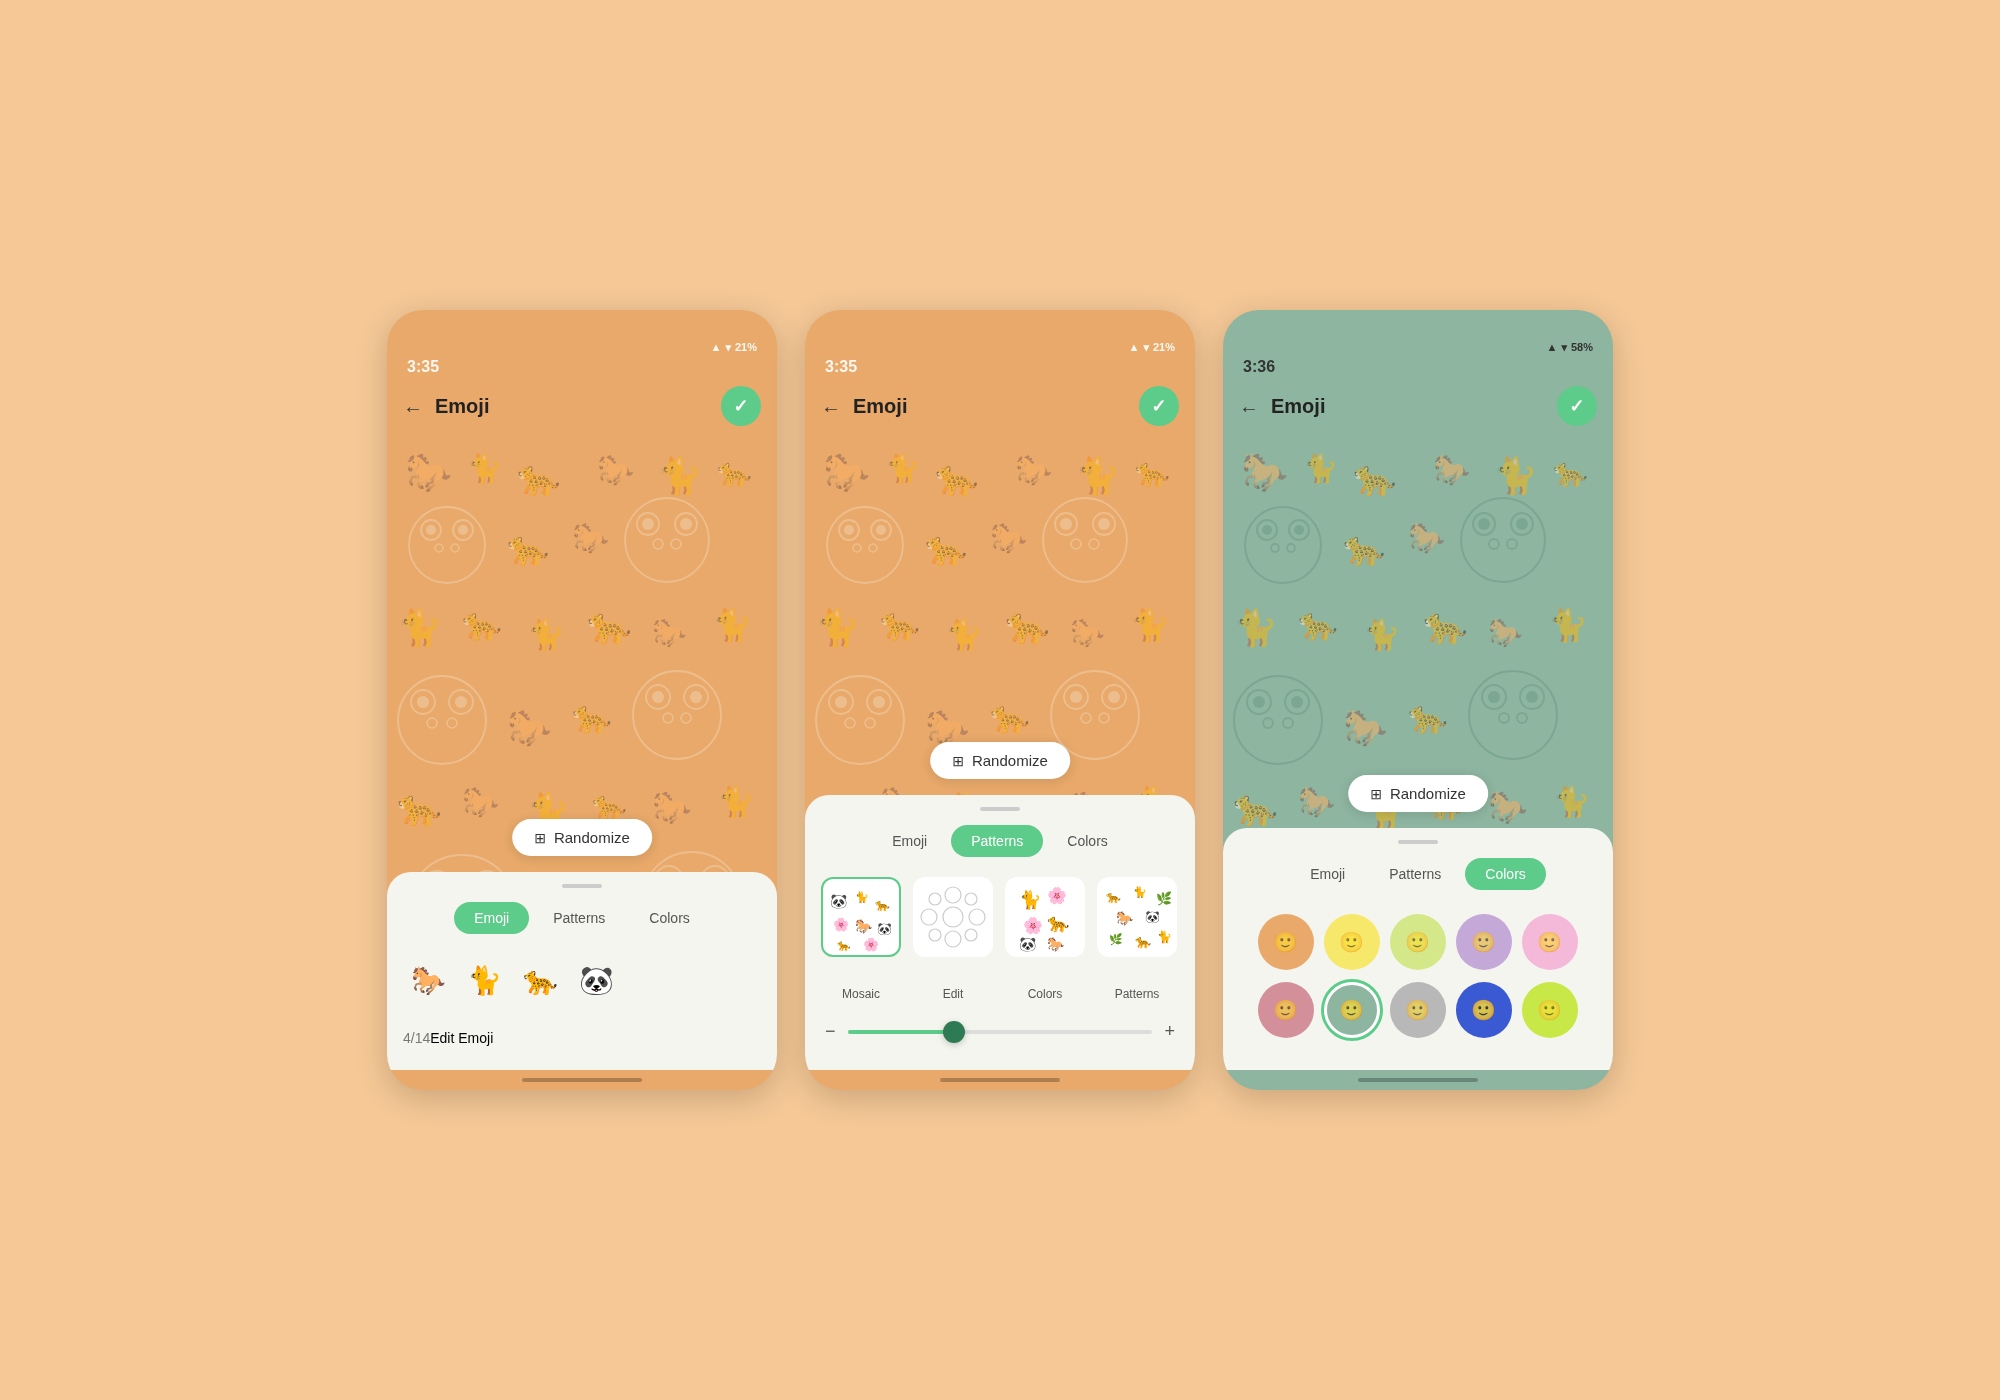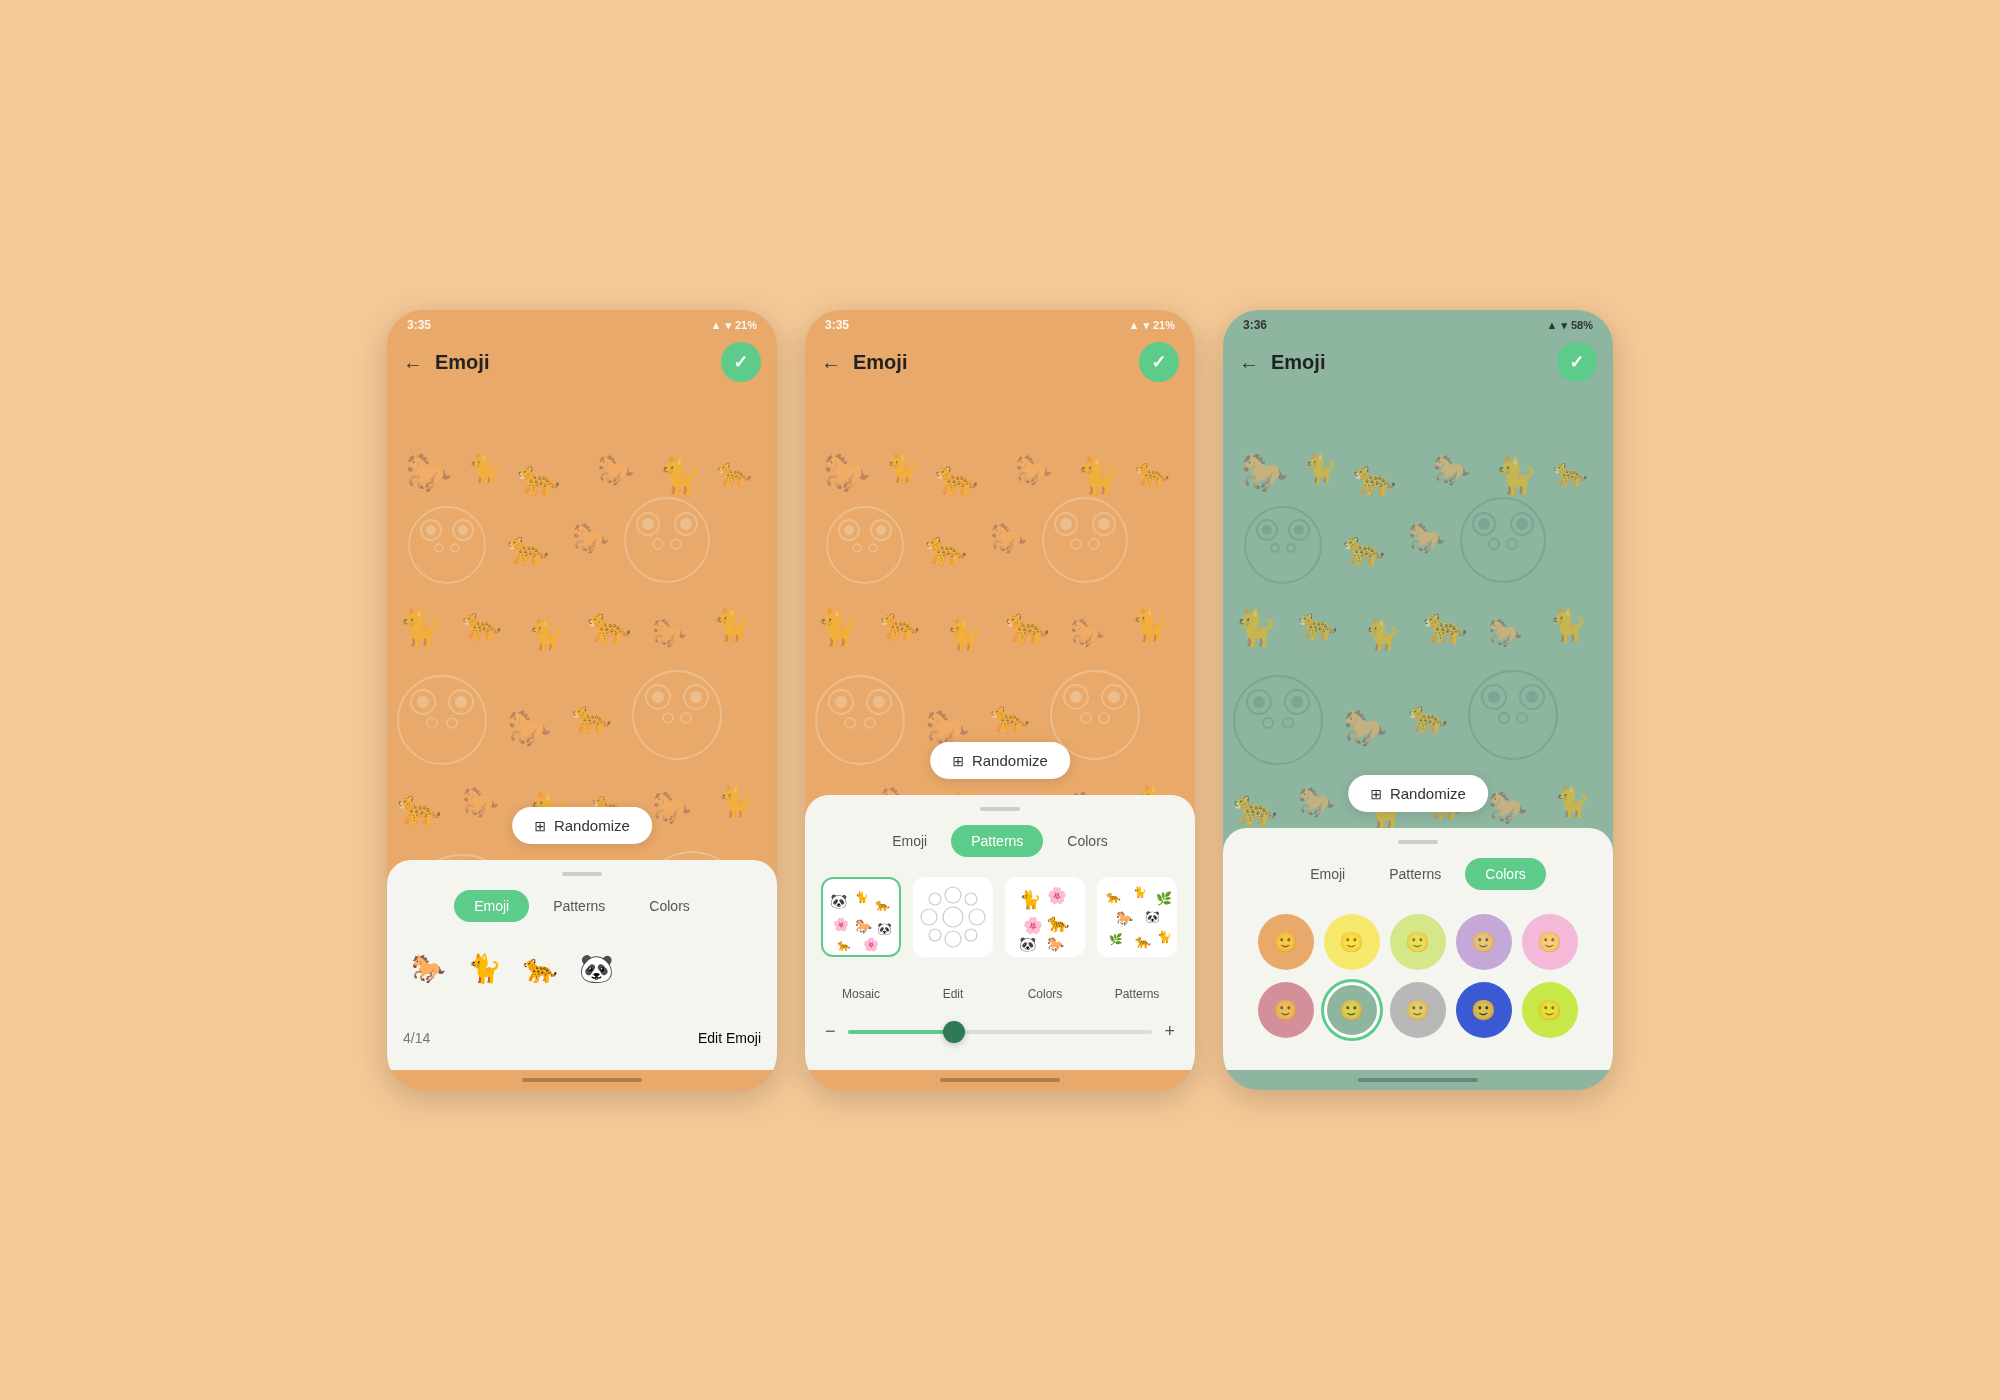--- a/index.html
+++ b/index.html
@@ -165,24 +165,24 @@
       height: 44px;
       display: flex;
       align-items: center;
       justify-content: center;
       font-size: 28px;
       border-radius: 8px;
       cursor: pointer;
     }
     .emoji-footer {
       display: flex;
-      justify-content: space-between;
+      justify-content: flex-start;
       align-items: center;
       padding-top: 8px;
-      margin-top: 16px;
+      margin-top: 4px;
     }
     .emoji-count {
       font-size: 14px;
       color: #777;
     }
     .edit-emoji {
       font-size: 14px;
       color: #000000;
       font-weight: 500;
     }
@@ -296,21 +296,21 @@
     }
 
     
     .pattern-bg {
       position: absolute;
       top: 0; left: 0; width: 100%; height: 100%;
       pointer-events: none;
     }
 
     
-    .status-time { font-size: 12px; font-weight: 600; }
+    .status-time { font-size: 16px; font-weight: 600; margin-top: 40px; }
 
   </style>
 </head>
 <body>
 
 <div class="screens-container">
 
   <div class="phone-screen orange-bg">
 
     <div class="pattern-bg">

